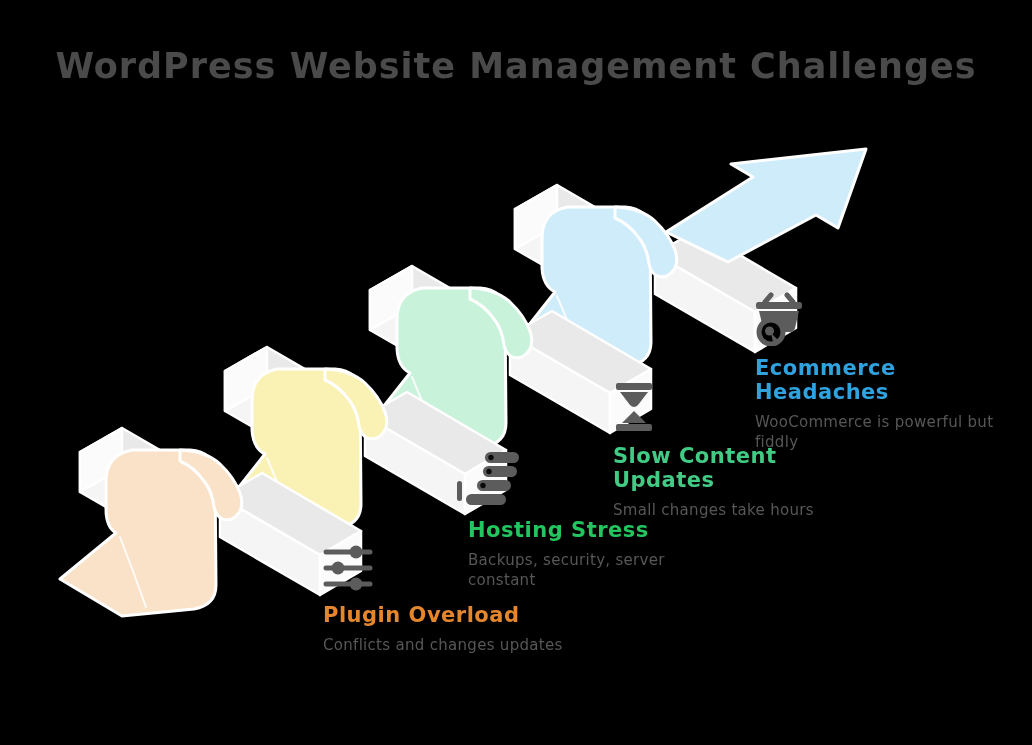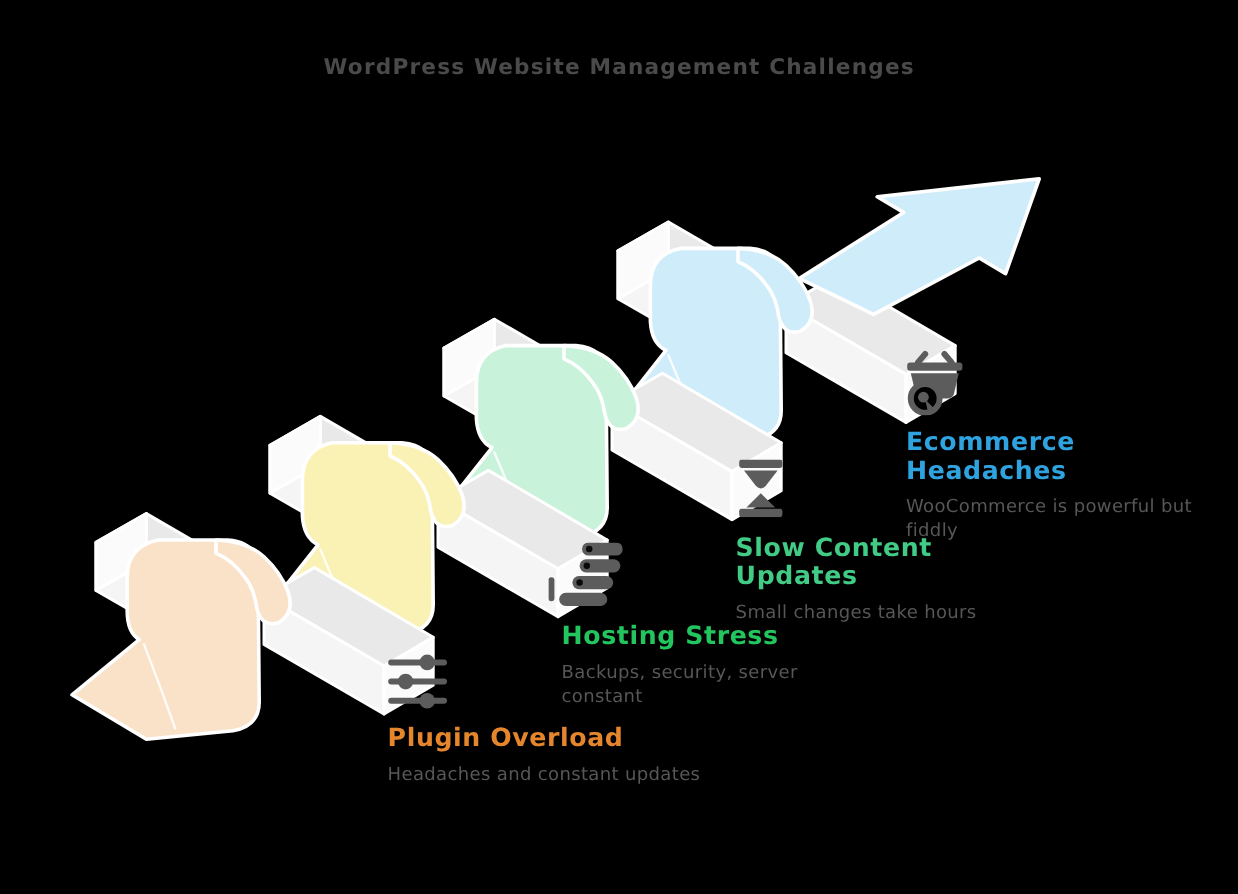--- a/index.html
+++ b/index.html
@@ -2,21 +2,21 @@
 <html><head>
 <meta charset="utf-8">
 <style>
   html,body{margin:0;padding:0;background:#000;}
   #canvas{
     position:relative;width:1032px;height:745px;background:#000;overflow:hidden;
     font-family:"DejaVu Sans","Liberation Sans",sans-serif;
   }
   #title{
     position:absolute;left:0;top:46px;width:1032px;text-align:center;
-    font-size:18px;font-weight:bold;letter-spacing:1px;color:#4a4a4a;margin:0;
+    font-size:35px;font-weight:bold;letter-spacing:1px;color:#4a4a4a;margin:0;
   }
   #diagram{position:absolute;left:0;top:0;}
   .bar{stroke:#ffffff;stroke-width:2.5;stroke-linejoin:round;}
   .ribbon{stroke:#ffffff;stroke-width:3;stroke-linejoin:round;}
   .fold{stroke:#ffffff;stroke-width:2;fill:none;opacity:.85;stroke-linecap:round;}
   .stage{position:absolute;}
   .stage h3{margin:0;font-size:21px;font-weight:bold;letter-spacing:.5px;}
   .stage p{margin:9px 0 0 0;font-size:15px;line-height:1.3;color:#575757;letter-spacing:.3px;}
   .stage .icon{display:block;margin-bottom:12px;}
   .ico{fill:#5c5c5c;}
@@ -86,21 +86,21 @@
       <g class="ico-stroke" stroke-width="5">
         <line x1="3" y1="7" x2="47" y2="7"></line>
         <line x1="3" y1="23" x2="47" y2="23"></line>
         <line x1="3" y1="39" x2="47" y2="39"></line>
       </g>
       <circle class="ico" cx="33" cy="7" r="6.5"></circle>
       <circle class="ico" cx="15" cy="23" r="6.5"></circle>
       <circle class="ico" cx="33" cy="39" r="6.5"></circle>
     </svg>
     <h3 style="color: rgb(229, 134, 45);">Plugin Overload</h3>
-    <p>Headaches and constant updates</p>
+    <p>Conflicts and changes updates</p>
   </div>
 
   <div class="stage" style="left:468px;top:452px;width:215px">
     <svg class="icon" width="62" height="54" viewBox="0 0 62 54" style="margin-left:-11px">
       <rect class="ico" x="28" y="0" width="34" height="11" rx="5.5"></rect>
       <rect class="ico" x="26" y="14" width="34" height="11" rx="5.5"></rect>
       <rect class="ico" x="20" y="28" width="34" height="11" rx="5.5"></rect>
       <circle cx="34" cy="5.5" r="2.7" fill="#0a0a0a"></circle>
       <circle cx="32" cy="19.5" r="2.7" fill="#0a0a0a"></circle>
       <circle cx="26" cy="33.5" r="2.7" fill="#0a0a0a"></circle>

